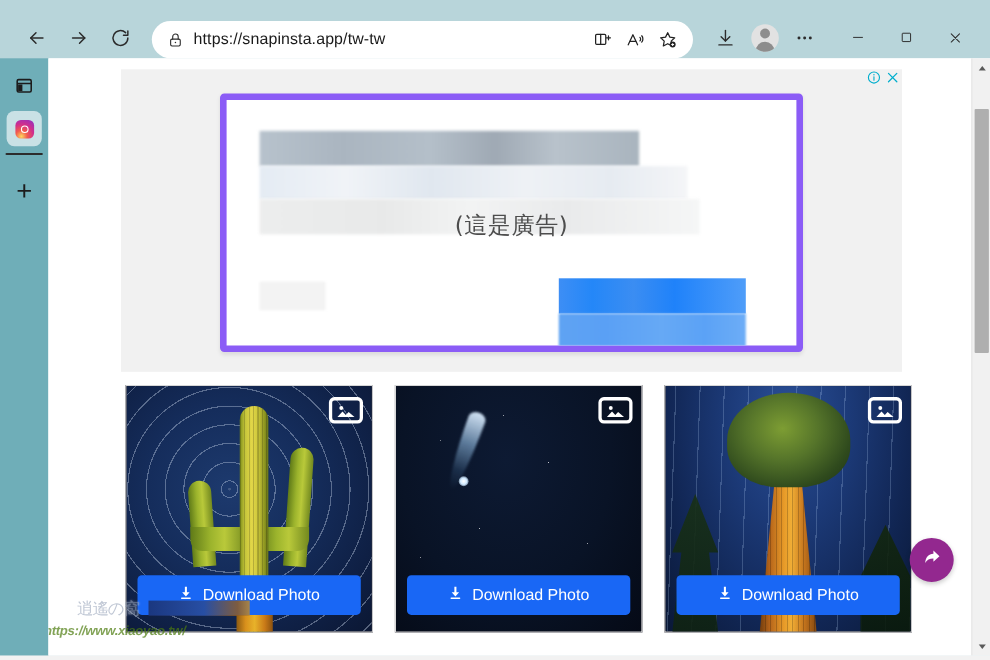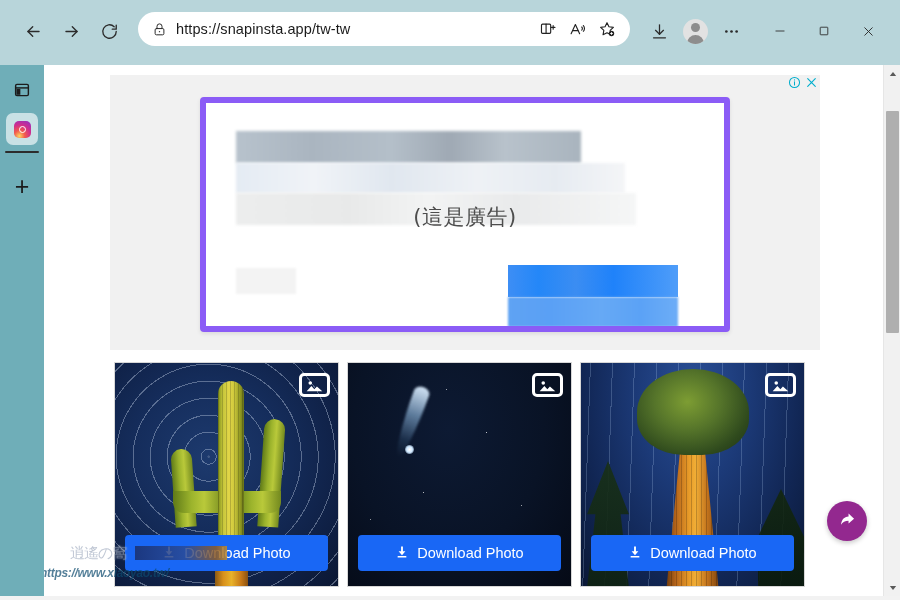--- a/index.html
+++ b/index.html
@@ -12,25 +12,24 @@
   
   .browser {
     width:900px; height:600px;
     display:flex; flex-direction:column;
     background:#B8D5DA;
     position:relative;
   }
 
   .titlebar {
     height:53px; flex:0 0 53px;
-    display:flex; align-items:flex-start;
+    display:flex; align-items:flex-end;
     background:#B8D5DA;
     padding:0 10px 0 14px;
     gap:0;
-    margin-top:12px;
   }
 
   .nav-btn {
     width:38px; height:38px;
     display:flex; align-items:center; justify-content:center;
     border-radius:4px;
     color:#2b2b2b;
     flex:0 0 auto;
   }
 
@@ -180,21 +179,21 @@
     text-align:center;
     font-size:21px; color:#4d4d4d;
     letter-spacing:0.5px;
     z-index:3;
     font-family:"DejaVu Sans","Liberation Sans", sans-serif;
   }
 
   
   .grid {
     position:absolute; left:70px; top:297px;
-    display:flex; gap:8px;
+    display:flex; gap:20px;
   }
   .card {
     width:225px; height:225px;
     border:1px solid #d7d7d7;
     position:relative;
     overflow:hidden;
     background:#0a0d1c;
   }
   .thumb { position:absolute; inset:0; }
 
@@ -339,21 +338,21 @@
     text-shadow:0 0 2px rgba(255,255,255,.8);
   }
   .wm-bar {
     position:absolute; left:95px; top:0px; width:92px; height:14px;
     background:linear-gradient(90deg,#1b2f6b 0%,#2a4a95 55%,#8f5a20 88%,#c08a2c 100%);
     opacity:.85;
   }
   .wm-url {
     position:absolute; left:0px; top:20px;
     font-size:12px; font-weight:bold; font-style:italic;
-    color:#0c4a6e; opacity:.7;
+    color:#4d7c0f; opacity:.7;
     letter-spacing:-0.3px;
   }
 
   
   .scrollbar {
     width:17px; flex:0 0 17px;
     background:#F1F1F1;
     position:relative;
     border-left:1px solid #e6e6e6;
   }

